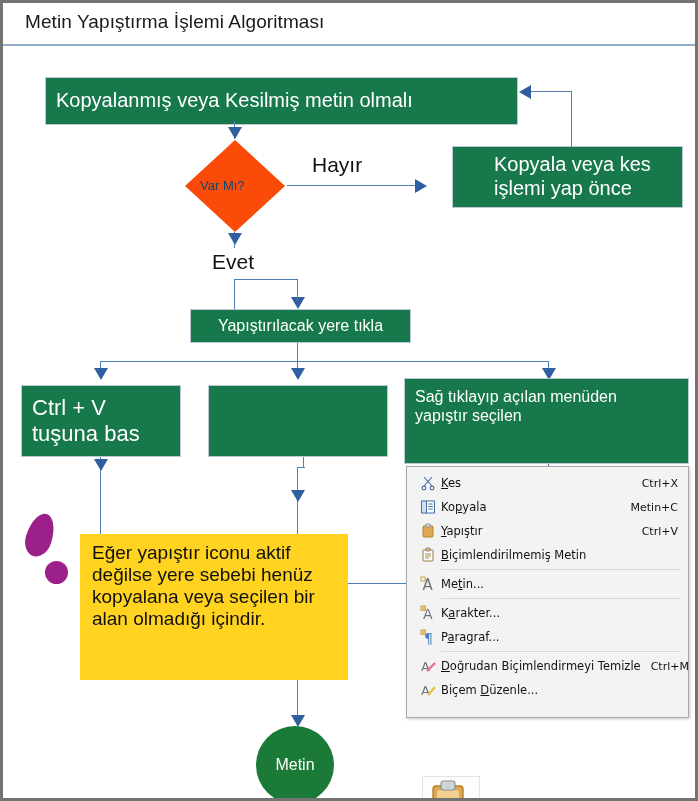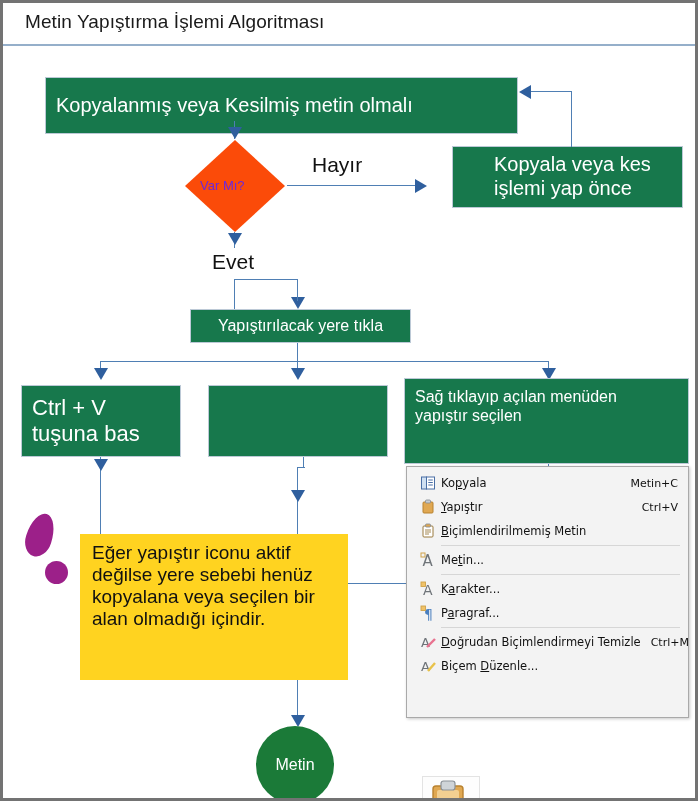--- a/index.html
+++ b/index.html
@@ -11,21 +11,21 @@
   #title-ghost{position:absolute;left:48px;top:-12px;font-size:17px;color:#cfd8e6;
       white-space:nowrap;overflow:hidden;height:12px;}
   #page-title{position:absolute;left:22px;top:8px;font-size:19px;color:#1a1a1a;
       letter-spacing:.1px;white-space:nowrap;}
   #title-rule{position:absolute;left:0px;top:41px;width:694px;height:2px;background:#95afca;}
 
   
   .node{position:absolute;box-sizing:border-box;color:#ffffff;}
   .greenbox{background:#17784c;border:1px solid #bcc9d6;display:flex;align-items:center;}
   .greenbox .txt{padding:0 10px;line-height:1.18;}
-  .diamond-label{position:absolute;color:#6d28d9;font-size:13px;white-space:nowrap;}
+  .diamond-label{position:absolute;color:#0c4a6e;font-size:13px;white-space:nowrap;}
 
   .circle{position:absolute;background:#1b7a38;border-radius:50%;
       display:flex;align-items:center;justify-content:center;color:#fff;font-size:16px;}
 
   .edge-label{position:absolute;color:#111;font-size:21px;white-space:nowrap;}
 
   
   .ln{position:absolute;background:#4f7fb4;}
   .lnh{height:1.4px;}
   .lnv{width:1.4px;}
@@ -61,21 +61,21 @@
 </style>
 </head>
 <body>
 
 <div id="page">
 
   <div id="title-ghost">Metin Yapıştırma İşlemi Algoritması</div>
   <div id="page-title">Metin Yapıştırma İşlemi Algoritması</div>
   <div id="title-rule"></div>
 
-  <div class="node greenbox" style="left:42px;top:74px;width:473px;height:57px;">
+  <div class="node greenbox" style="left:42px;top:74px;width:473px;height:48px;">
     <div class="txt" style="font-size:20px;">Kopyalanmış veya Kesilmiş metin olmalı</div>
   </div>
 
   <div class="ln lnv" style="left:231px;top:118px;height:18px;"></div>
   <div class="arrow-down" style="left:225px;top:124px;"></div>
 
   <svg style="position:absolute;left:180px;top:135px;" width="104" height="96">
     <polygon points="52,2 102,48 52,94 2,48" fill="#fb4b09"></polygon>
   </svg>
   <div class="diamond-label" style="left:197px;top:175px;">Var Mı?</div>
@@ -168,20 +168,34 @@
 
   <div class="circle" style="left:253px;top:723px;width:78px;height:78px;">
     <span>Metin</span>
   </div>
 
   <div id="ctxmenu" style="left:403px;top:463px;width:283px;height:252px;padding:4px 0;">
     <div>
         <div class="mi">
           <span class="micon">
             <svg width="16" height="16" viewBox="0 0 16 16">
+              <g stroke="#4a6fa5" stroke-width="1.1" fill="none">
+                <line x1="4" y1="2" x2="12" y2="11"></line>
+                <line x1="12" y1="2" x2="4" y2="11"></line>
+                <circle cx="4" cy="13" r="1.9"></circle>
+                <circle cx="12" cy="13" r="1.9"></circle>
+              </g>
+            </svg>
+          </span>
+          <span class="mlabel"><u>K</u>es</span>
+          <span class="maccel">Ctrl+X</span>
+        </div>
+        <div class="mi">
+          <span class="micon">
+            <svg width="16" height="16" viewBox="0 0 16 16">
               <rect x="1.5" y="2" width="5" height="12" fill="#cfe0f2" stroke="#4a6fa5" stroke-width="1"></rect>
               <rect x="6.5" y="2" width="8" height="12" fill="#ffffff" stroke="#4a6fa5" stroke-width="1"></rect>
               <g stroke="#4a6fa5" stroke-width="1">
                 <line x1="8.3" y1="5" x2="12.8" y2="5"></line>
                 <line x1="8.3" y1="7.5" x2="12.8" y2="7.5"></line>
                 <line x1="8.3" y1="10" x2="12.8" y2="10"></line>
               </g>
             </svg>
           </span>
           <span class="mlabel">Ko<u>p</u>yala</span>

